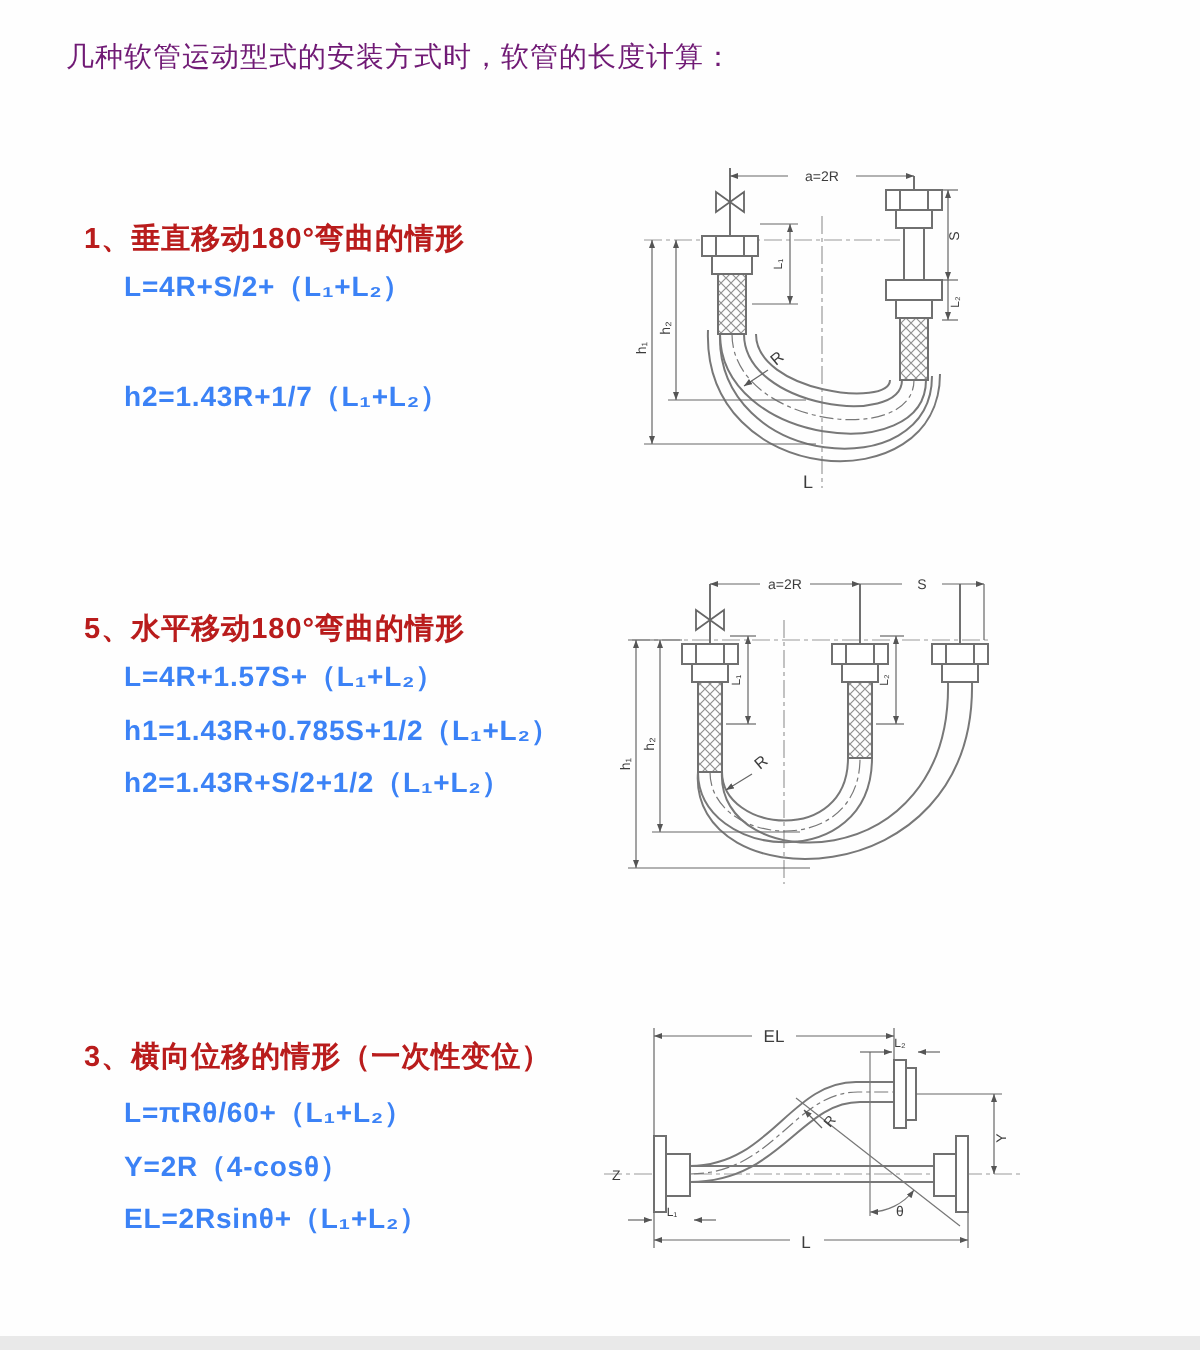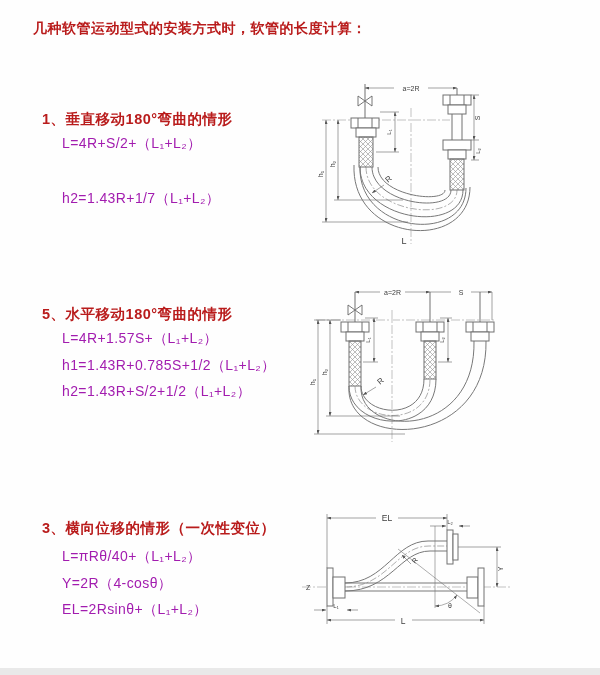--- a/index.html
+++ b/index.html
@@ -1,30 +1,30 @@
 <!DOCTYPE html>
 <html><head>
 <meta charset="utf-8">
 <style>
   html,body { margin:0; padding:0; background:#fff; }
   .page {
     position:relative; width:600px; height:675px; background:#fefefe;
     font-family:"Liberation Sans", sans-serif; color:#1b1b1b; overflow:hidden;
   }
   .page-title {
-    position:absolute; left:33px; top:20px; font-size:14px; font-weight:bold;
-    letter-spacing:0.5px; color:#b91c1c;
+    position:absolute; left:33px; top:20px; font-size:14px; font-weight:normal;
+    letter-spacing:0.5px; color:#701a75;
   }
   .section-heading {
     position:absolute; left:42px; font-size:14.5px; font-weight:bold;
     letter-spacing:0.5px; color:#b91c1c;
   }
   .formula {
-    position:absolute; left:62px; font-size:14px; font-weight:normal;
-    letter-spacing:0.4px; color:#a21caf;
+    position:absolute; left:62px; font-size:14px; font-weight:bold;
+    letter-spacing:0.4px; color:#3b82f6;
   }
   svg.diagram { position:absolute; }
   svg.diagram text { font-family:"Liberation Sans", sans-serif; fill:#3c3c3c; }
   .scan-edge { position:absolute; left:0; right:0; bottom:0; height:7px; background:#e9e9e9; }
 </style>
 </head>
 <body>
 
 <div class="page">
 
@@ -33,21 +33,21 @@
   <div class="section-heading" style="top:110px">1、垂直移动180°弯曲的情形</div>
   <div class="formula" style="top:135px">L=4R+S/2+（L₁+L₂）</div>
   <div class="formula" style="top:190px">h2=1.43R+1/7（L₁+L₂）</div>
 
   <div class="section-heading" style="top:305px">5、水平移动180°弯曲的情形</div>
   <div class="formula" style="top:330px">L=4R+1.57S+（L₁+L₂）</div>
   <div class="formula" style="top:357px">h1=1.43R+0.785S+1/2（L₁+L₂）</div>
   <div class="formula" style="top:383px">h2=1.43R+S/2+1/2（L₁+L₂）</div>
 
   <div class="section-heading" style="top:519px">3、横向位移的情形（一次性变位）</div>
-  <div class="formula" style="top:548px">L=πRθ/40+（L₁+L₂）</div>
+  <div class="formula" style="top:548px">L=πRθ/60+（L₁+L₂）</div>
   <div class="formula" style="top:575px">Y=2R（4-cosθ）</div>
   <div class="formula" style="top:601px">EL=2Rsinθ+（L₁+L₂）</div>
 
   <svg class="diagram" style="left:318px; top:74px;" width="175" height="182" viewBox="0 0 175 182">
     <defs>
       <marker id="d1a" viewBox="0 0 8 6" refX="8" refY="3" markerWidth="7" markerHeight="5" orient="auto-start-reverse">
         <path d="M0,0 L8,3 L0,6 z" fill="#555"></path>
       </marker>
       <pattern id="d1hx" width="5" height="5" patternUnits="userSpaceOnUse">
         <path d="M0,5 L5,0 M0,0 L5,5" stroke="#909090" stroke-width="0.6" fill="none"></path>

